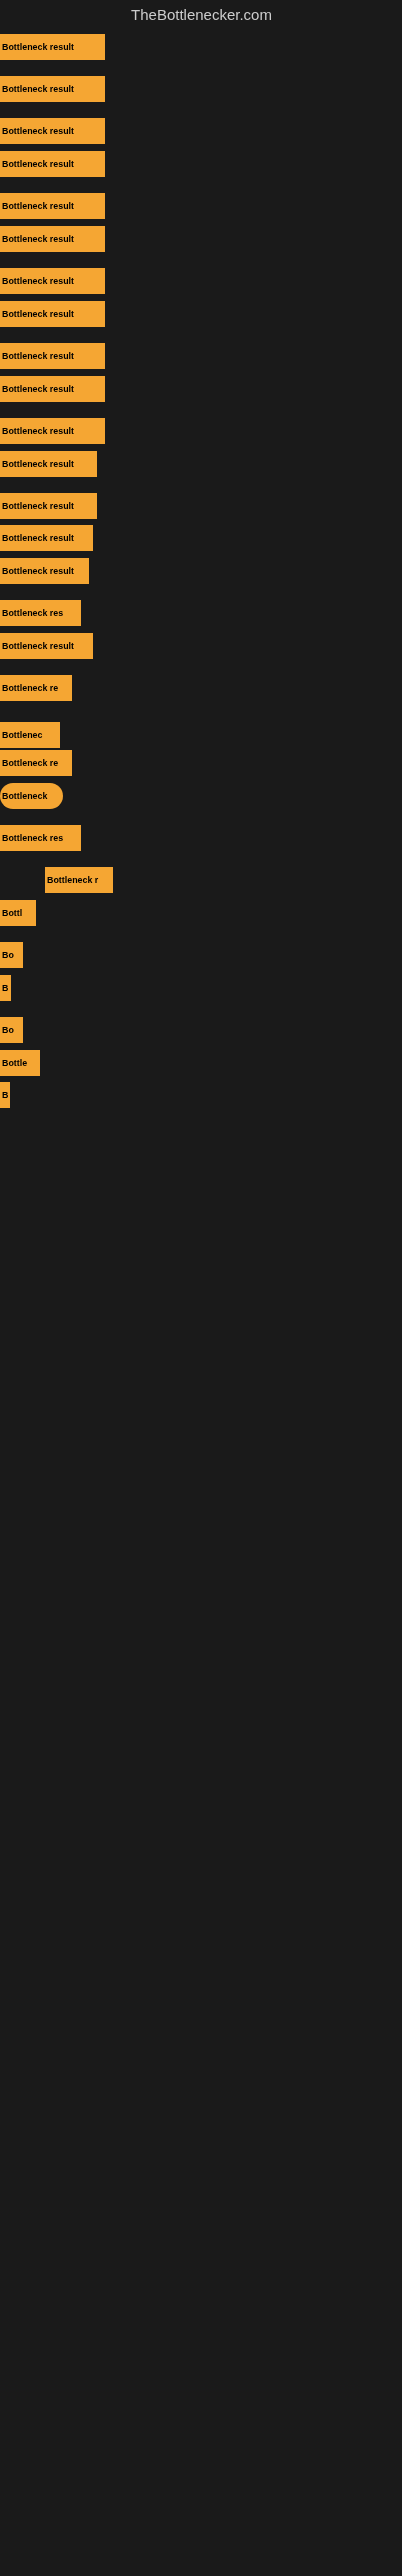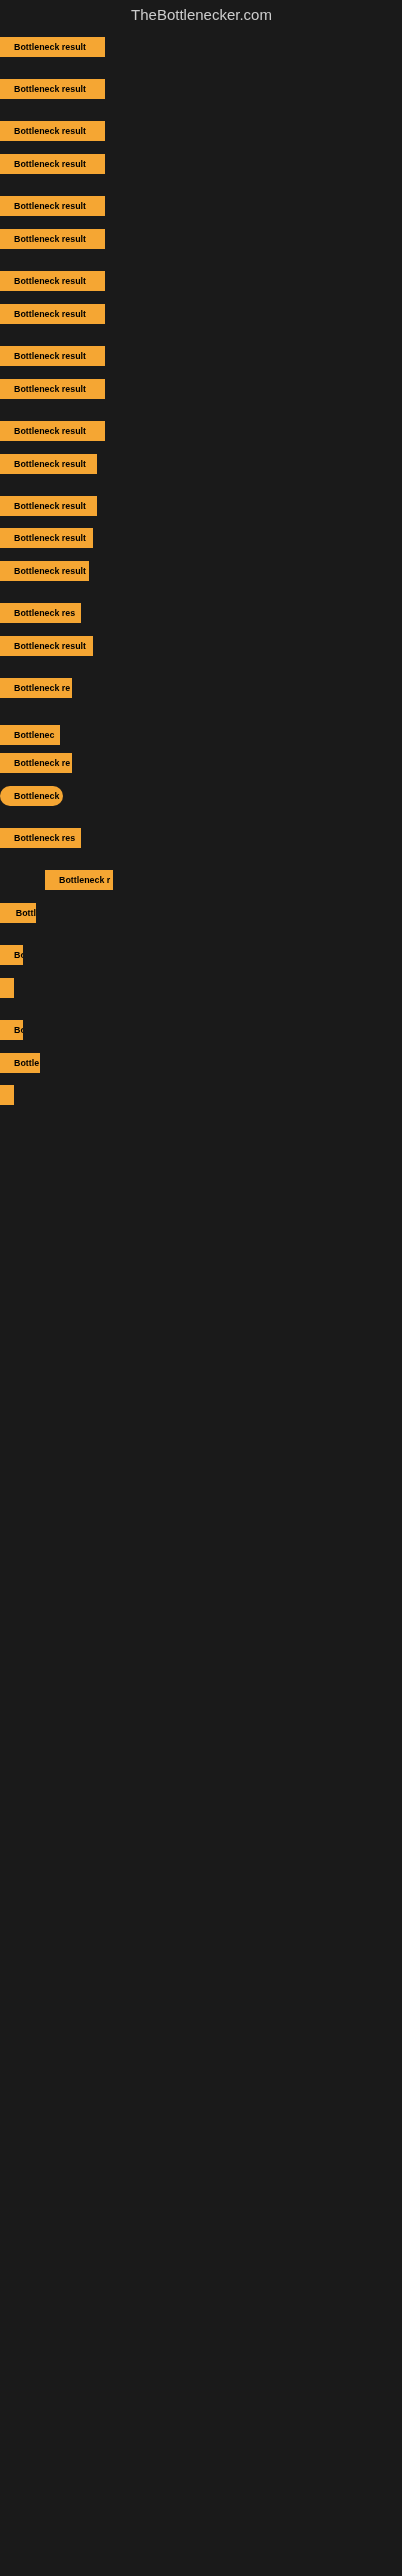--- a/index.html
+++ b/index.html
@@ -31,24 +31,24 @@
 
     .bar-row {
       display: flex;
       align-items: center;
       margin-bottom: 1.6px;
       height: 31px;
     }
 
     .bar {
       background-color: #f5a633;
-      height: 20px;
+      height: 26px;
       display: flex;
       align-items: center;
-      padding-left: 14px;
+      padding-left: 2px;
       min-width: 8px;
       white-space: nowrap;
       overflow: hidden;
     }
 
     .bar-label {
       color: #000000;
       font-size: 8.9px;
       font-weight: bold;
     }
@@ -186,21 +186,21 @@
         <span class="bar-label">Bottleneck res</span>
       </div>
     </div>
     <div class="spacer"></div>
     <div class="bar-row">
       <div class="bar" style="width: 68px; margin-left: 45px;">
         <span class="bar-label">Bottleneck r</span>
       </div>
     </div>
     <div class="bar-row">
-      <div class="bar" style="width: 36px; justify-content: flex-end;">
+      <div class="bar" style="width: 36px;">
         <span class="bar-label">Bottl</span>
       </div>
     </div>
     <div class="spacer"></div>
     <div class="bar-row">
       <div class="bar" style="width: 22.5px;">
         <span class="bar-label">Bo</span>
       </div>
     </div>
     <div class="bar-row">

